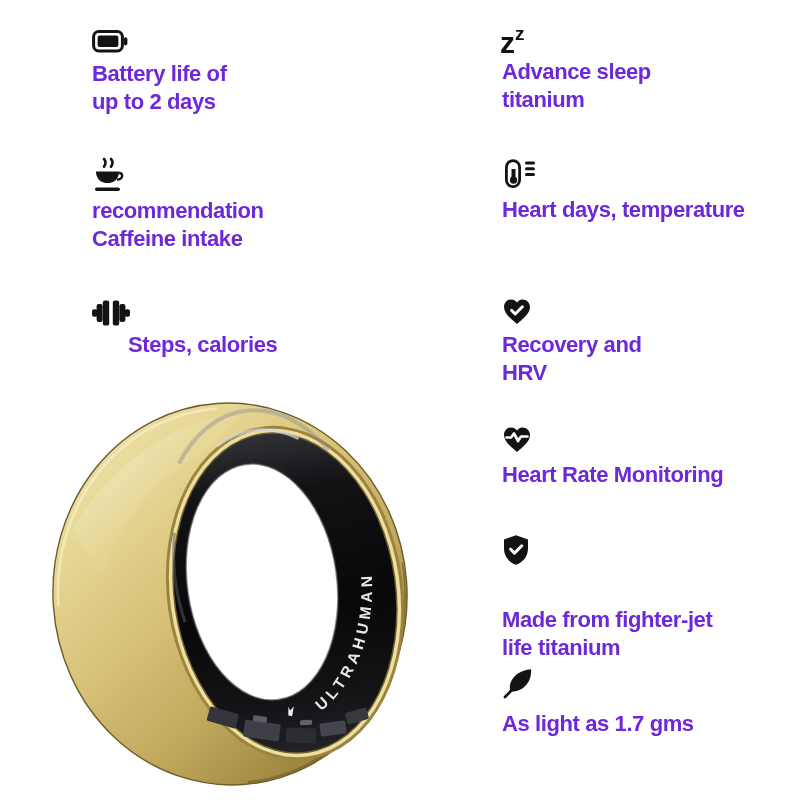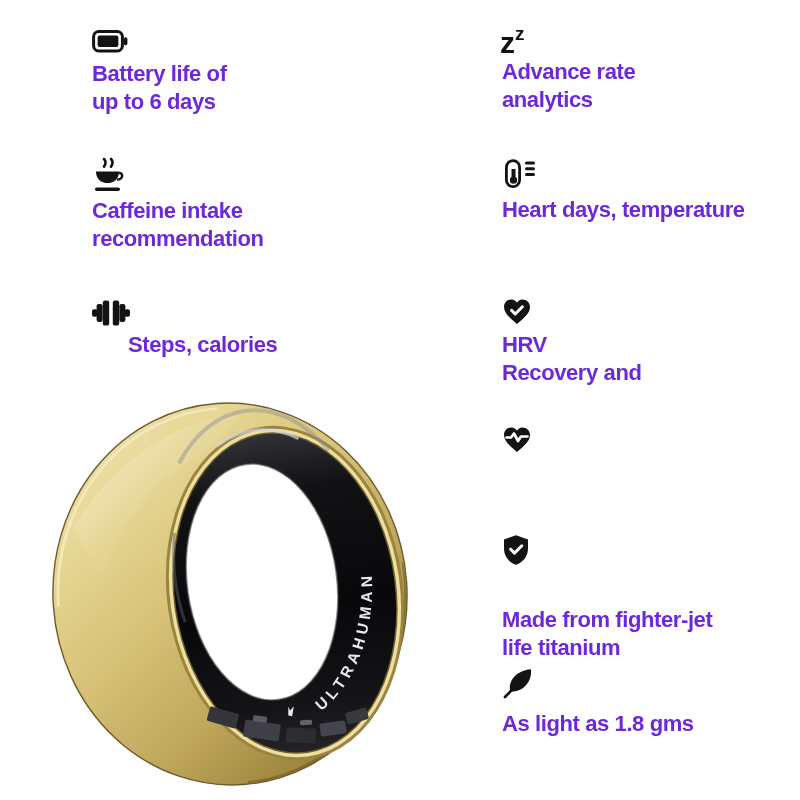--- a/index.html
+++ b/index.html
@@ -26,57 +26,57 @@
 
   <div class="feature" style="left:92px;top:30px;">
     <svg class="f-icon" width="36" height="23" viewBox="0 0 36 23">
       <rect x="1.6" y="1.6" width="28.8" height="19.3" rx="5.2" fill="none" stroke="#131313" stroke-width="3"></rect>
       <rect x="5.6" y="5.6" width="20.8" height="11.3" rx="2.2" fill="#131313"></rect>
       <rect x="31.8" y="7.2" width="3.6" height="8.2" rx="1.8" fill="#131313"></rect>
     </svg>
   </div>
   <div class="f-text" style="left:92px;top:60px;">
     <div>Battery life of</div>
-    <div>up to 6 days</div>
+    <div>up to 2 days</div>
   </div>
 
   <div class="feature" style="left:92px;top:157px;">
     <svg class="f-icon" width="34" height="37" viewBox="0 0 34 37">
       <path d="M12 2 q3.2 3.4 0 7.6" fill="none" stroke="#131313" stroke-width="2.6" stroke-linecap="round"></path>
       <path d="M19 2 q3.2 3.4 0 7.6" fill="none" stroke="#131313" stroke-width="2.6" stroke-linecap="round"></path>
       <path d="M4 14.5 h23 c0 7.6 -5.2 11.6 -11.5 11.6 s-11.5 -4 -11.5 -11.6 z" fill="#131313"></path>
       <path d="M27 16 c4.4 -0.4 4.6 6.4 -2 6.6" fill="none" stroke="#131313" stroke-width="2.4"></path>
       <rect x="3" y="30.5" width="25" height="3.6" rx="1.8" fill="#131313"></rect>
     </svg>
   </div>
   <div class="f-text" style="left:92px;top:197px;">
+    <div>recommendation</div>
     <div>Caffeine intake</div>
-    <div>recommendation</div>
   </div>
 
   <div class="feature" style="left:92px;top:299px;">
     <svg class="f-icon" width="38" height="28" viewBox="0 0 38 28">
       <rect x="0" y="10.2" width="5.4" height="7.6" rx="2" fill="#131313"></rect>
       <rect x="4.6" y="5" width="6" height="18" rx="2.2" fill="#131313"></rect>
       <rect x="10.8" y="1.4" width="6.4" height="25.2" rx="2.2" fill="#131313"></rect>
       <rect x="20.8" y="1.4" width="6.4" height="25.2" rx="2.2" fill="#131313"></rect>
       <rect x="27.4" y="5" width="6" height="18" rx="2.2" fill="#131313"></rect>
       <rect x="32.6" y="10.2" width="5.4" height="7.6" rx="2" fill="#131313"></rect>
     </svg>
   </div>
   <div class="f-text" style="left:92px;top:331px;margin-left:36px;">
     <div>Steps, calories</div>
   </div>
 
   <div class="feature" style="left:500px;top:24px;">
     <div class="zz"><span class="z-big">z</span><span class="z-small">z</span></div>
   </div>
   <div class="f-text" style="left:502px;top:58px;">
-    <div>Advance rate</div>
-    <div>analytics</div>
+    <div>Advance sleep</div>
+    <div>titanium</div>
   </div>
 
   <div class="feature" style="left:502px;top:159px;">
     <svg class="f-icon" width="36" height="34" viewBox="0 0 36 34">
       <rect x="4.4" y="1.6" width="13.2" height="26" rx="6.6" fill="none" stroke="#131313" stroke-width="2.8"></rect>
       <rect x="9.5" y="10" width="4" height="10" fill="#131313"></rect>
       <circle cx="11.5" cy="21.2" r="3.6" fill="#131313"></circle>
       <rect x="23" y="2.4" width="10" height="3" rx="1.5" fill="#131313"></rect>
       <rect x="23" y="8.2" width="10" height="3" rx="1.5" fill="#131313"></rect>
       <rect x="23" y="14" width="10" height="3" rx="1.5" fill="#131313"></rect>
@@ -86,50 +86,53 @@
     <div>Heart days, temperature</div>
   </div>
 
   <div class="feature" style="left:502px;top:298px;">
     <svg class="f-icon" width="30" height="28" viewBox="0 0 30 28">
       <path d="M15 26 C8 20 2 15.2 2 9 C2 4.4 5.5 1.4 9.5 1.4 C12.1 1.4 14.1 3 15 4.8 C15.9 3 17.9 1.4 20.5 1.4 C24.5 1.4 28 4.4 28 9 C28 15.2 22 20 15 26 Z" fill="#131313"></path>
       <path d="M9.6 12.4 l3.6 3.6 l7.2 -7.2" fill="none" stroke="#ffffff" stroke-width="3" stroke-linecap="round" stroke-linejoin="round"></path>
     </svg>
   </div>
   <div class="f-text" style="left:502px;top:331px;">
+    <div>Recovery and</div>
     <div>HRV</div>
-    <div>Recovery and</div>
   </div>
 
   <div class="feature" style="left:502px;top:426px;">
     <svg class="f-icon" width="30" height="28" viewBox="0 0 30 28">
       <path d="M15 26 C8 20 2 15.2 2 9 C2 4.4 5.5 1.4 9.5 1.4 C12.1 1.4 14.1 3 15 4.8 C15.9 3 17.9 1.4 20.5 1.4 C24.5 1.4 28 4.4 28 9 C28 15.2 22 20 15 26 Z" fill="#131313"></path>
       <path d="M4.5 11.5 h4.5 l3 -4 l4 7.5 l3 -4.5 h6.5" fill="none" stroke="#ffffff" stroke-width="2.7" stroke-linecap="round" stroke-linejoin="round"></path>
     </svg>
   </div>
+  <div class="f-text" style="left:502px;top:461px;">
+    <div>Heart Rate Monitoring</div>
+  </div>
 
   <div class="feature" style="left:502px;top:534px;">
     <svg class="f-icon" width="28" height="32" viewBox="0 0 28 32">
       <path d="M14 1.2 L26 5.4 V14 C26 22.6 21 28.2 14 30.8 C7 28.2 2 22.6 2 14 V5.4 Z" fill="#131313"></path>
       <path d="M8.6 15.2 l3.9 3.9 l7.3 -7.3" fill="none" stroke="#ffffff" stroke-width="3" stroke-linecap="round" stroke-linejoin="round"></path>
     </svg>
   </div>
   <div class="f-text" style="left:502px;top:570px;margin-top:36px;">
     <div>Made from fighter-jet</div>
     <div>life titanium</div>
   </div>
 
   <div class="feature" style="left:502px;top:666px;">
     <svg class="f-icon" width="34" height="34" viewBox="0 0 34 34">
       <path d="M8 24.5 C6.2 13.5 15.5 4.2 29 3.2 C30 15.5 21.8 25.2 9.8 25.6 Z" fill="#131313"></path>
       <path d="M3 31 C8 26 15 18.5 21.5 11.5" fill="none" stroke="#131313" stroke-width="2.7" stroke-linecap="round"></path>
     </svg>
   </div>
   <div class="f-text" style="left:502px;top:710px;">
-    <div>As light as 1.8 gms</div>
+    <div>As light as 1.7 gms</div>
   </div>
 
   <div class="ring-wrap">
     <svg width="364" height="392" viewBox="0 0 364 392">
       <defs>
         <linearGradient id="gold" x1="0.1" y1="0" x2="0.85" y2="1">
           <stop offset="0" stop-color="#f0e5b2"></stop>
           <stop offset="0.22" stop-color="#e6d693"></stop>
           <stop offset="0.45" stop-color="#d6c176"></stop>
           <stop offset="0.68" stop-color="#c0a75c"></stop>

